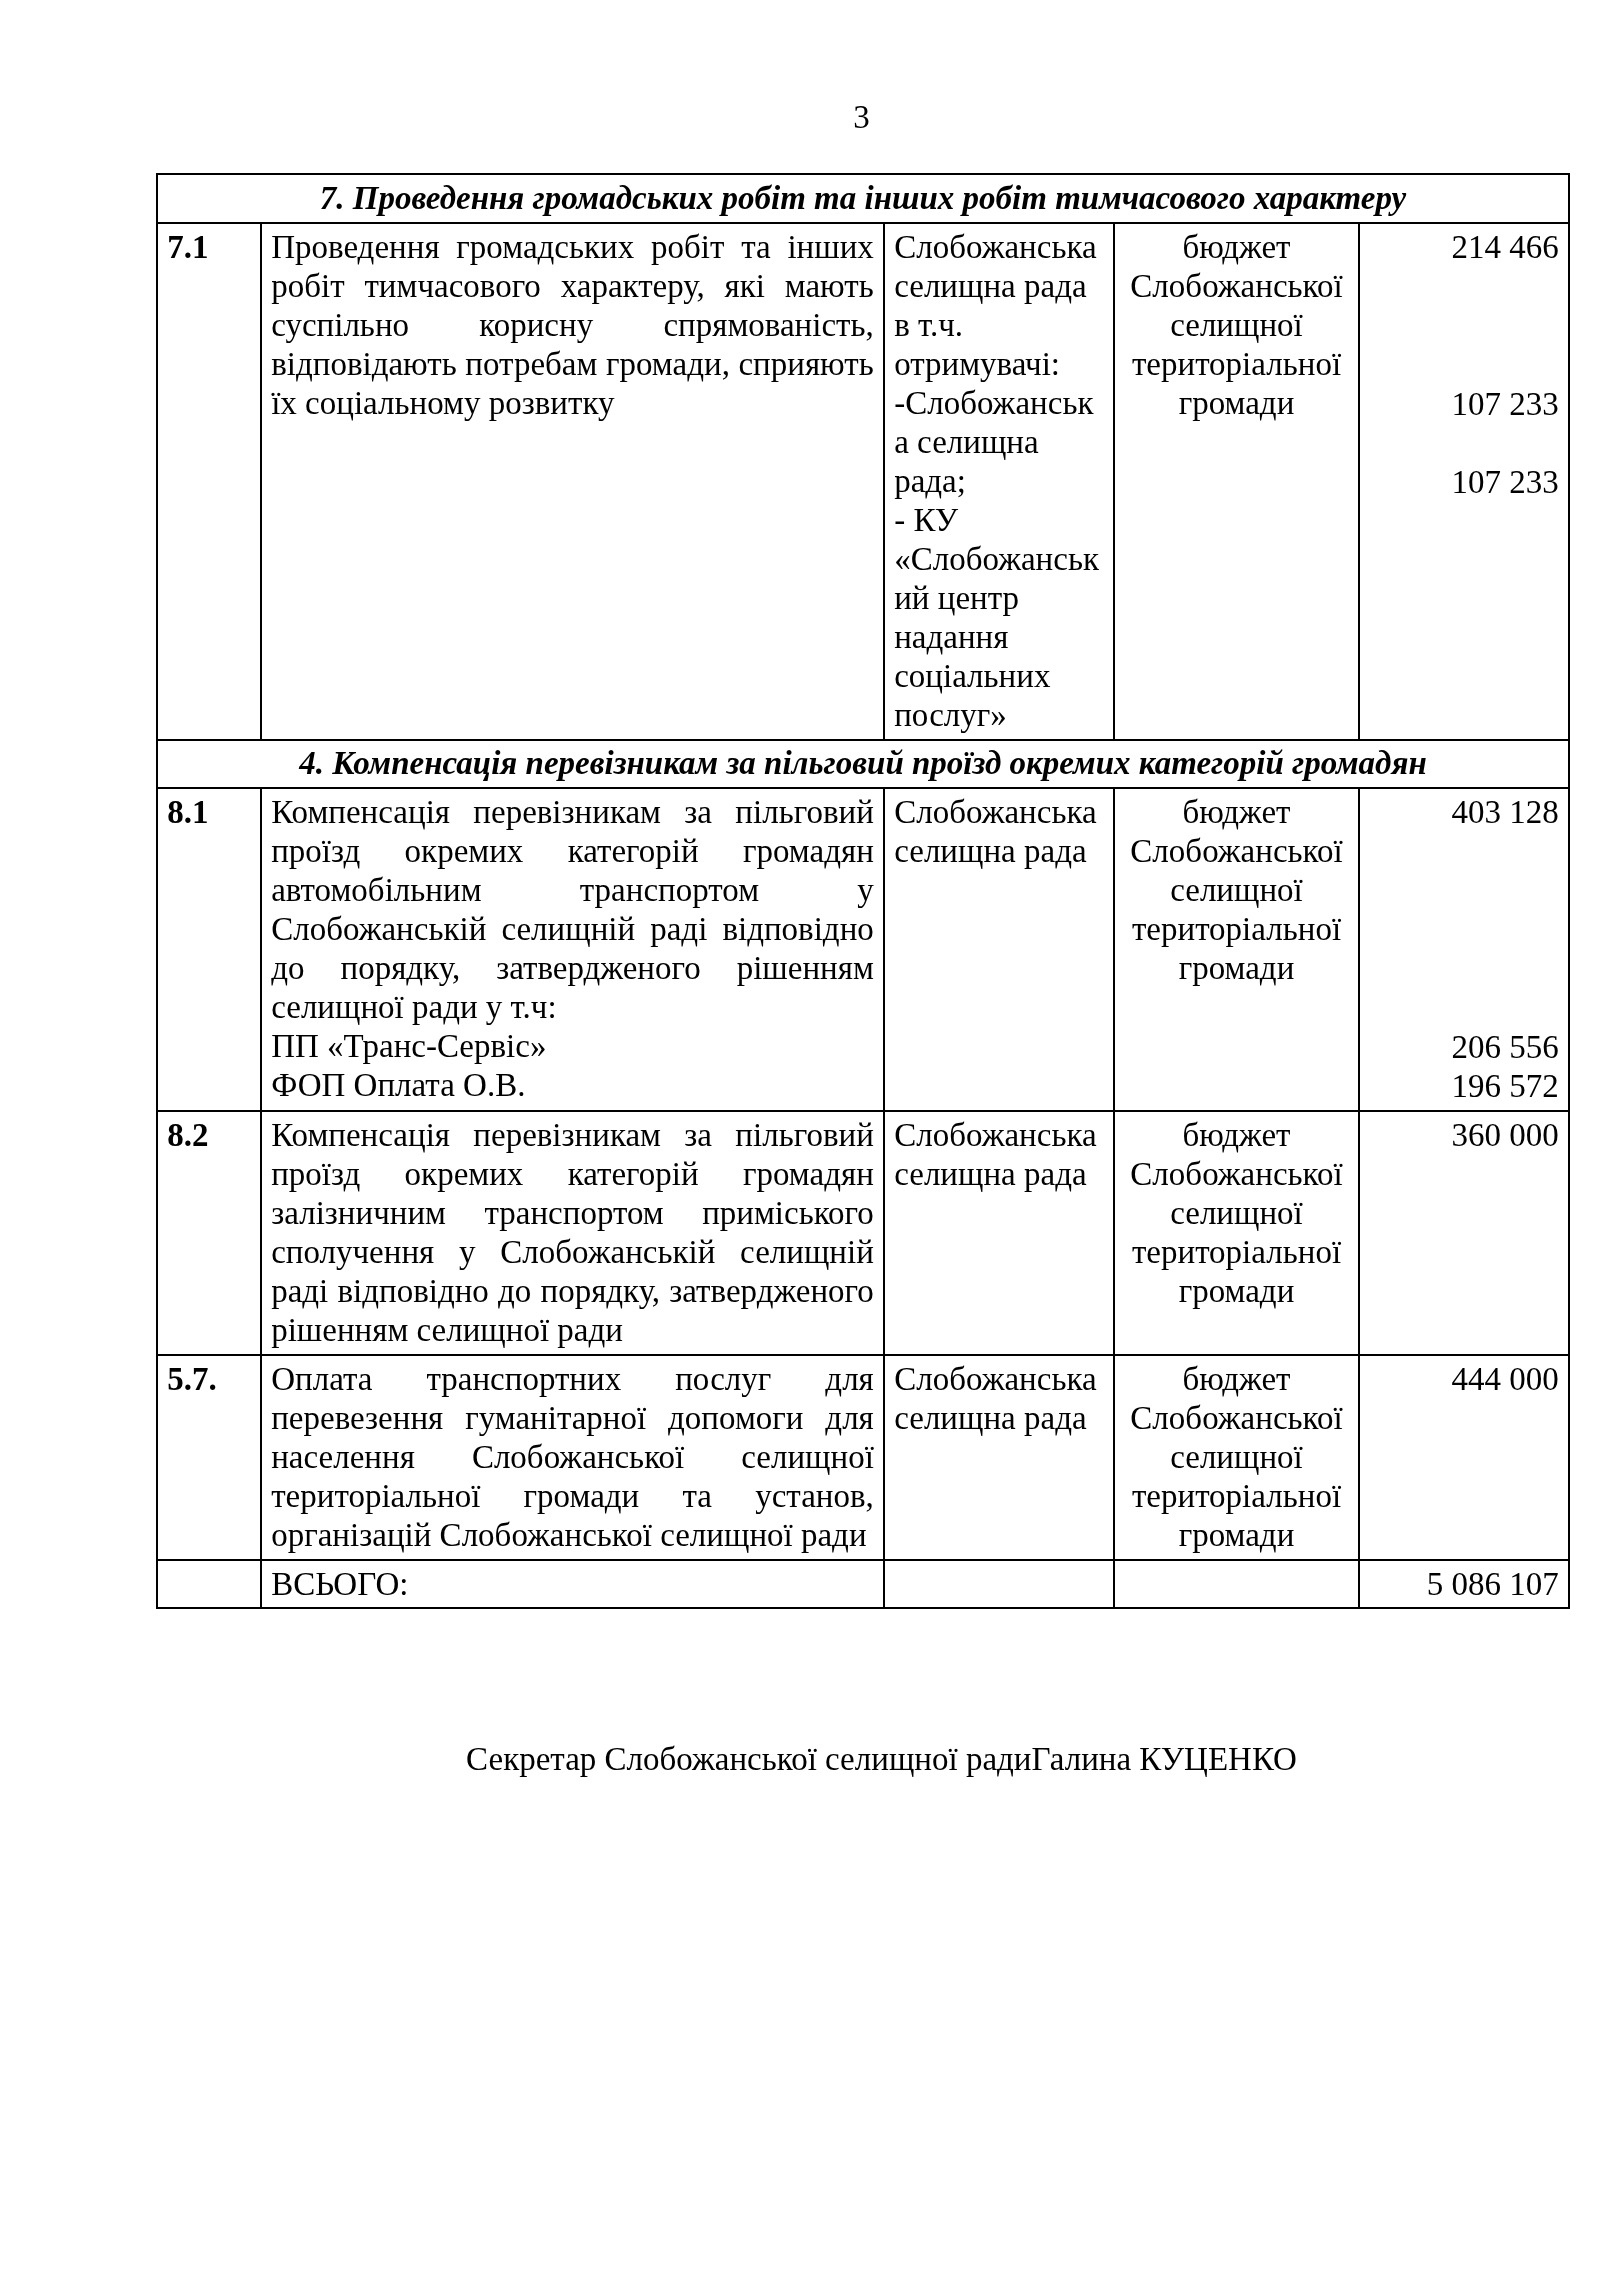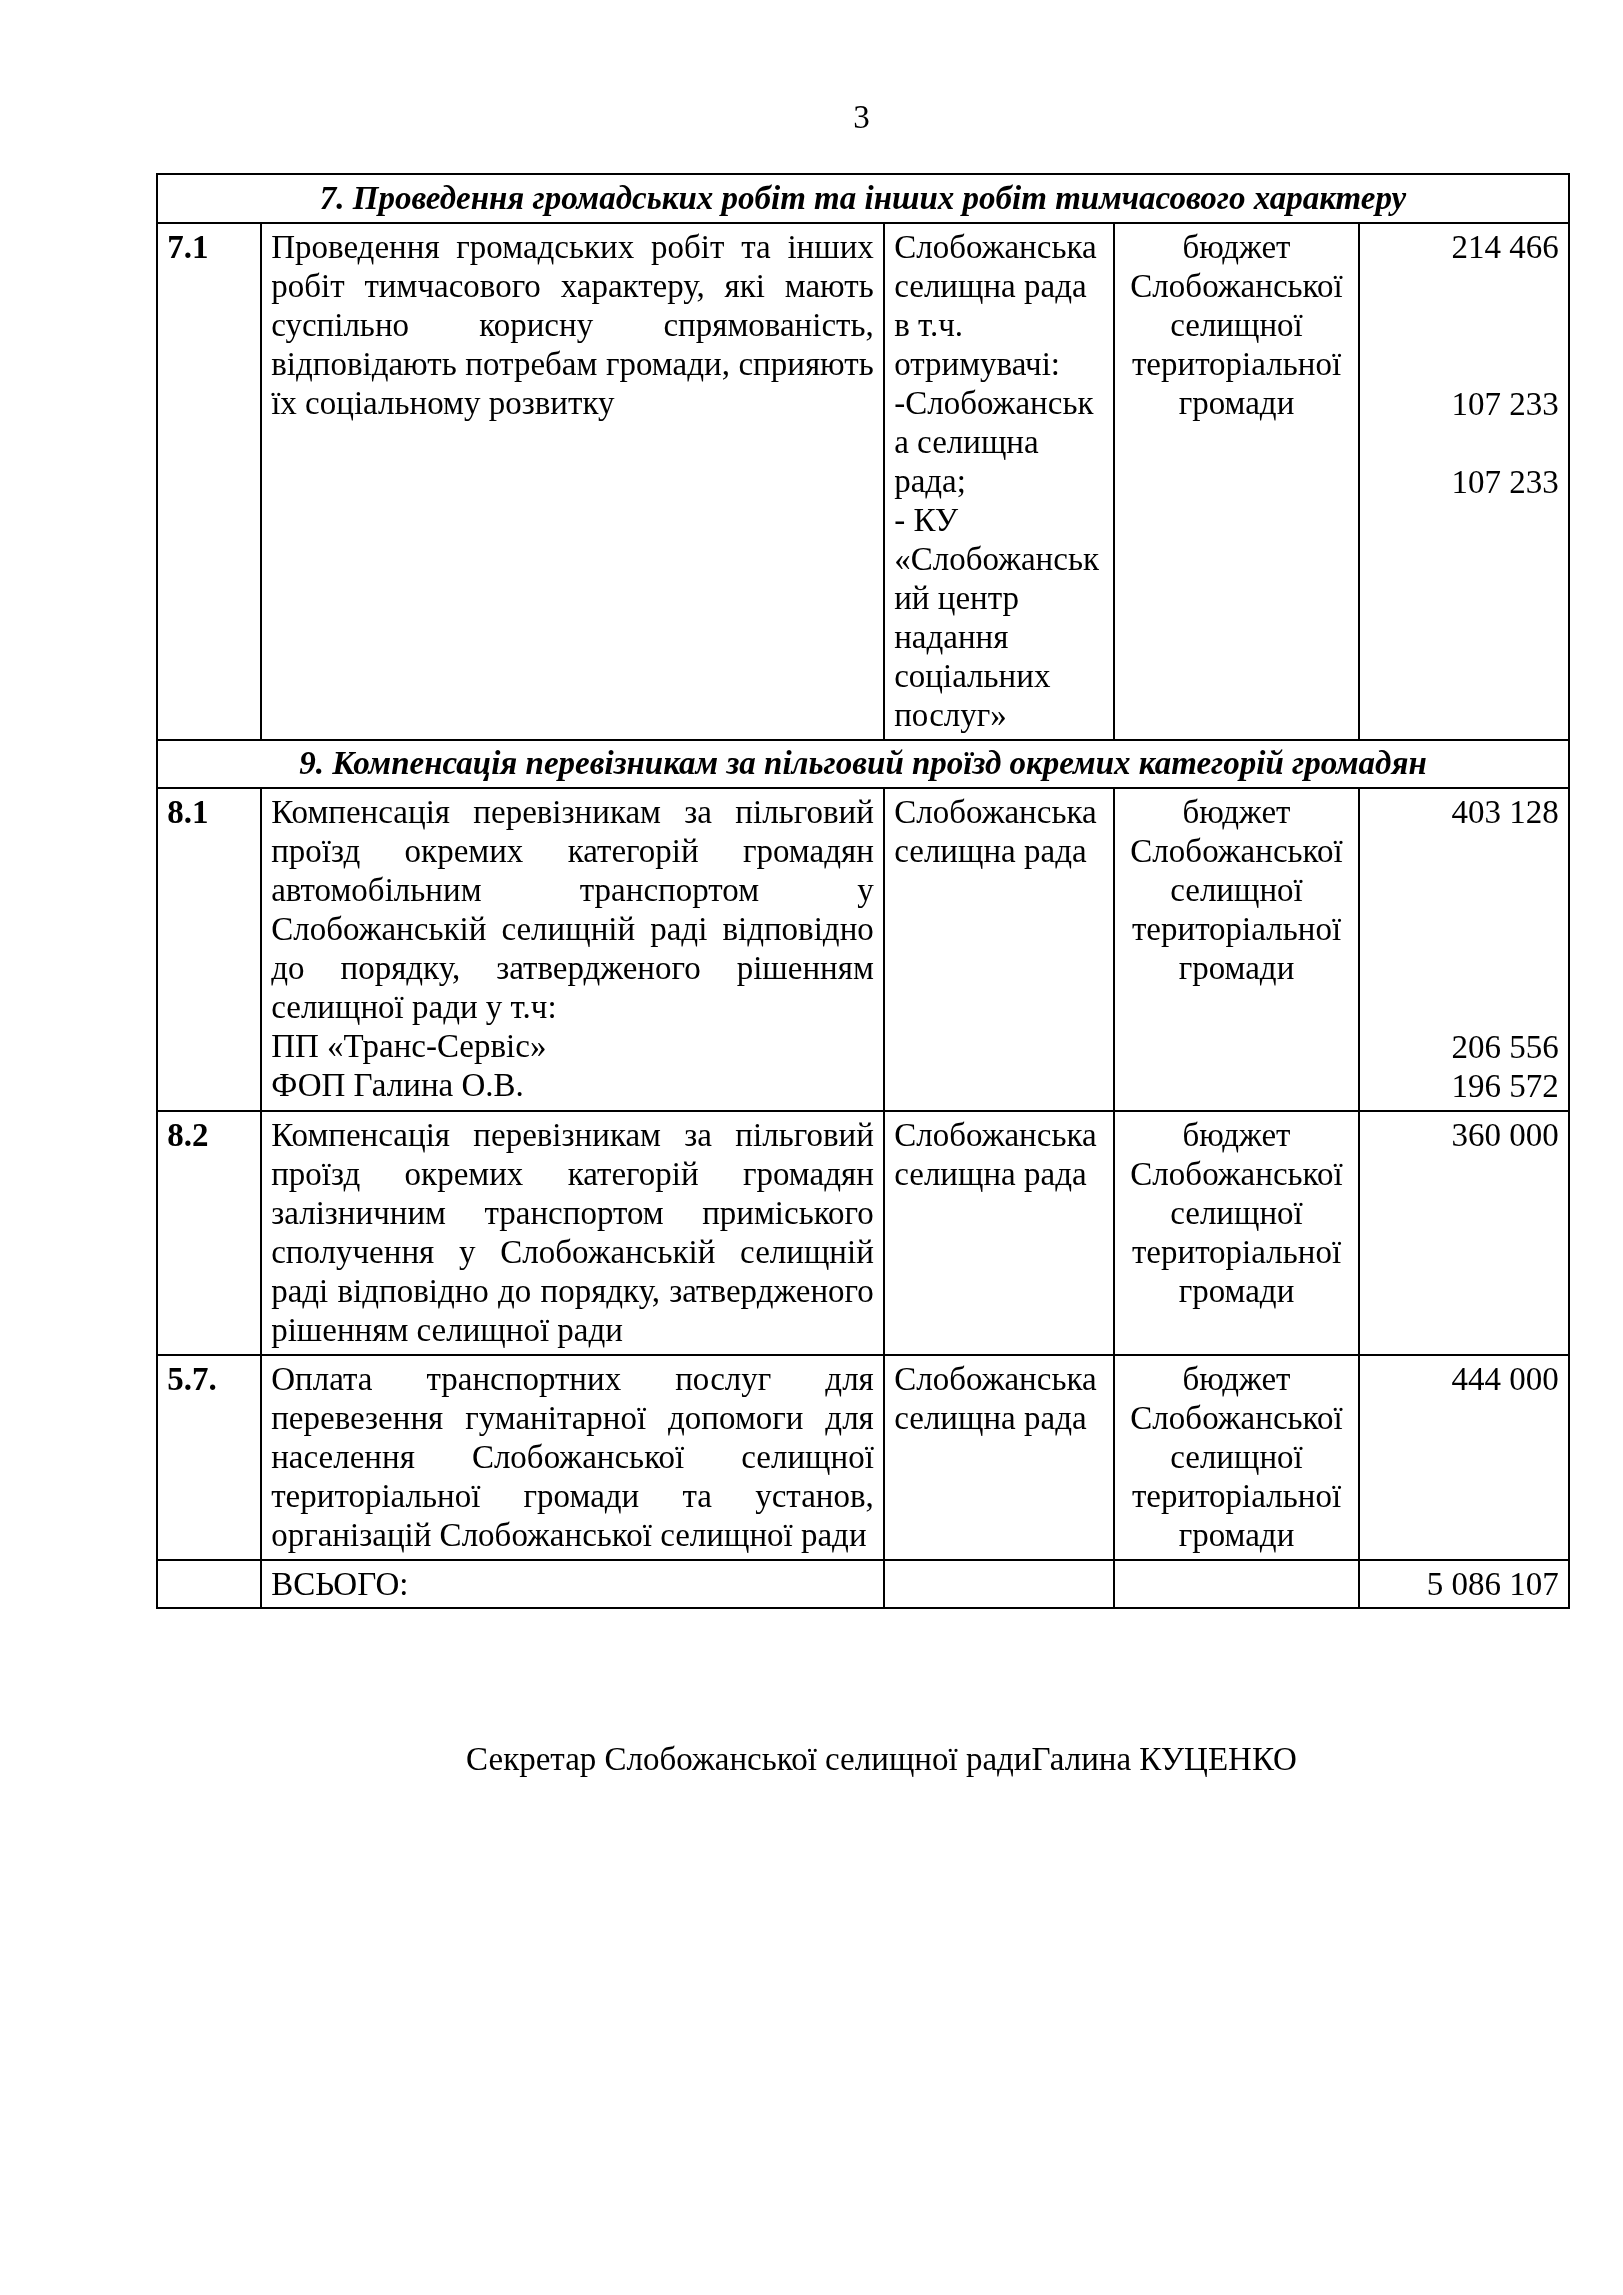--- a/index.html
+++ b/index.html
@@ -99,29 +99,29 @@
 - КУ «Слобожанський центр надання соціальних послуг»</td>
       <td class="source-cell">бюджет Слобожанської селищної територіальної громади</td>
       <td class="amount-cell">
         <div class="amount-line">214 466</div>
         <div class="amount-line gap3">107 233</div>
         <div class="amount-line gap1">107 233</div>
       </td>
     </tr>
 
     <tr class="section-row">
-      <td colspan="5">9. Компенсація перевізникам за пільговий проїзд окремих категорій громадян</td>
+      <td colspan="5">4. Компенсація перевізникам за пільговий проїзд окремих категорій громадян</td>
     </tr>
 
     <tr>
       <td class="num-cell">8.1</td>
       <td class="desc-cell">
         <div>Компенсація перевізникам за пільговий проїзд окремих категорій громадян автомобільним транспортом у Слобожанській селищній раді відповідно до порядку, затвердженого рішенням селищної ради у т.ч:</div>
         <div class="sub-lines">ПП «Транс-Сервіс»
-ФОП Галина О.В.</div>
+ФОП Оплата О.В.</div>
       </td>
       <td class="exec-cell">Слобожанська селищна рада</td>
       <td class="source-cell">бюджет Слобожанської селищної територіальної громади</td>
       <td class="amount-cell">
         <div class="amount-line">403 128</div>
         <div class="amount-line gap5">206 556</div>
         <div class="amount-line">196 572</div>
       </td>
     </tr>
 

